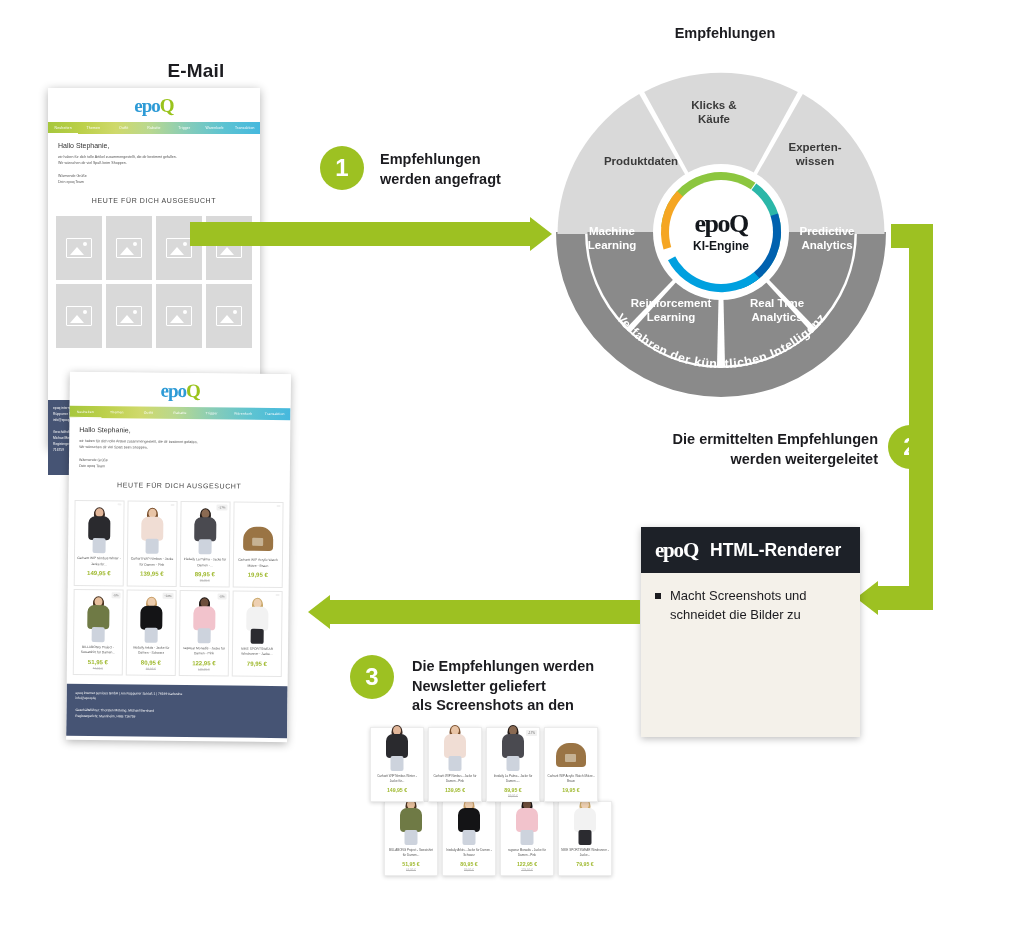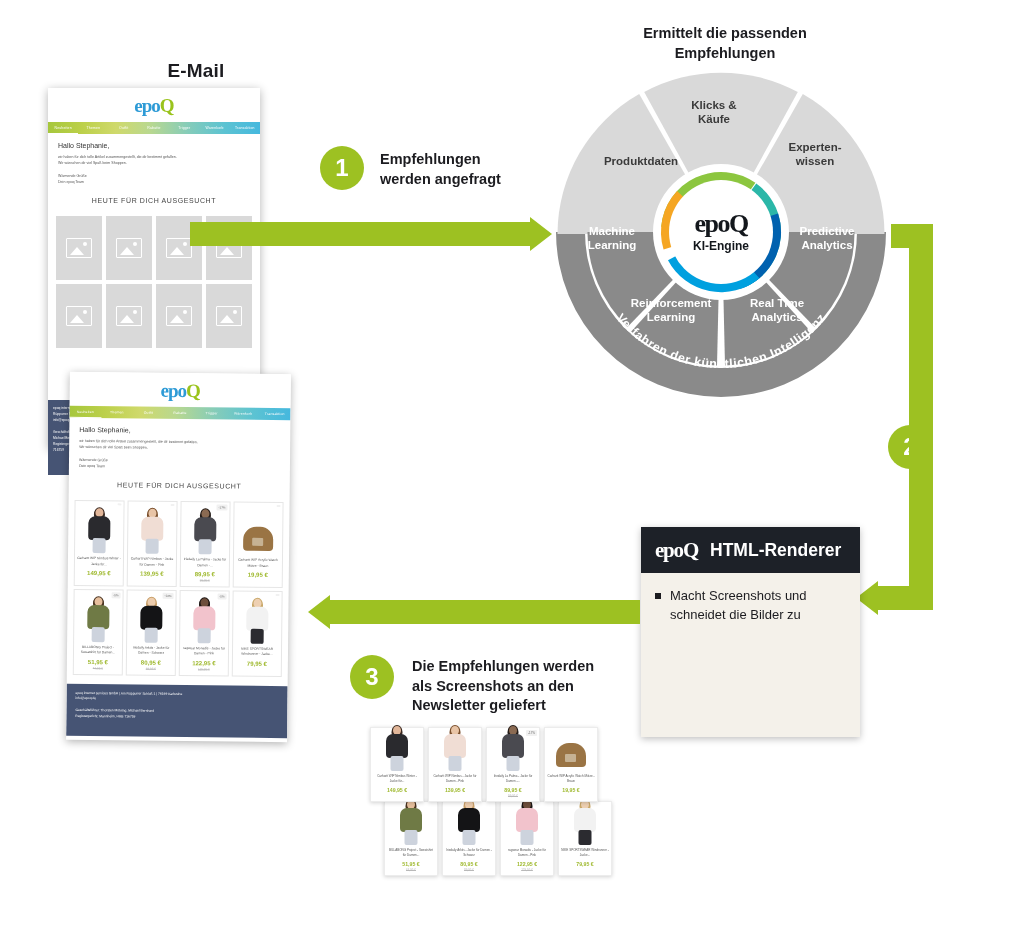--- a/index.html
+++ b/index.html
@@ -384,21 +384,20 @@
   <div class="step-circle" style="left:320px; top:146px;">1</div>
   <div class="step-text" style="left:380px; top:150px; width:200px;">
     <div>Empfehlungen</div>
     <div>werden angefragt</div>
   </div>
 
   <div class="arrow-green" style="left:190px; top:222px; width:340px; height:24px;"></div>
   <div class="arrow-head-right" style="left:530px; top:217px;"></div>
 
   <div class="abs" id="wheel-caption">
-    <div>Ermittelt die passenden</div>
     <div>Empfehlungen</div>
   </div>
 
   <div class="abs" id="wheel-wrap">
     <svg width="360" height="340" viewBox="0 0 360 340">
       <defs>
         <path id="ringpath" d="M 44,170 A 136,136 0 0 0 316,170" fill="none"></path>
       </defs>
 
       <circle cx="180" cy="170" r="165" fill="#ffffff"></circle>
@@ -453,20 +452,24 @@
     <div class="seg-label light" style="left:60px; top:234px; width:140px;">Reinforcement<br>Learning</div>
     <div class="seg-label light" style="left:184px; top:234px; width:104px;">Real Time<br>Analytics</div>
 
     <div id="ki-center">
       <span class="logo"><span>epo</span><span class="q">Q</span></span>
       <span id="ki-label">KI-Engine</span>
     </div>
   </div>
 
   <div class="step-circle" style="left:888px; top:425px;">2</div>
+  <div class="step-text" style="left:630px; top:430px; width:248px; text-align:right;">
+    <div>Die ermittelten Empfehlungen</div>
+    <div>werden weitergeleitet</div>
+  </div>
 
   <div class="arrow-green" style="left:891px; top:224px; width:42px; height:24px;"></div>
   <div class="arrow-green" style="left:909px; top:224px; width:24px; height:386px;"></div>
   <div class="arrow-green" style="left:878px; top:586px; width:55px; height:24px;"></div>
   <div class="arrow-head-left" style="left:856px; top:581px;"></div>
 
   <div class="abs" id="renderer-box">
     <div id="renderer-header">
       <span class="logo"><span>epo</span><span class="q">Q</span></span>
       <span id="renderer-title">HTML-Renderer</span>
@@ -478,22 +481,22 @@
       </div>
     </div>
   </div>
 
   <div class="arrow-green" style="left:330px; top:600px; width:310px; height:24px;"></div>
   <div class="arrow-head-left" style="left:308px; top:595px;"></div>
 
   <div class="step-circle" style="left:350px; top:655px;">3</div>
   <div class="step-text" style="left:412px; top:657px; width:220px;">
     <div>Die Empfehlungen werden</div>
+    <div>Newsletter geliefert</div>
     <div>als Screenshots an den</div>
-    <div>Newsletter geliefert</div>
   </div>
 
   <div class="abs" id="shot-strip">
 
     <div class="shot-card" style="left:14px; top:74px;">
       <div class="prod-img">
         <div class="fig">
             <div class="hair" style="background:#4a3421"></div>
             <div class="head" style="background:#e6bf9d"></div>
             <div class="torso" style="background:#6f7a45"></div>

